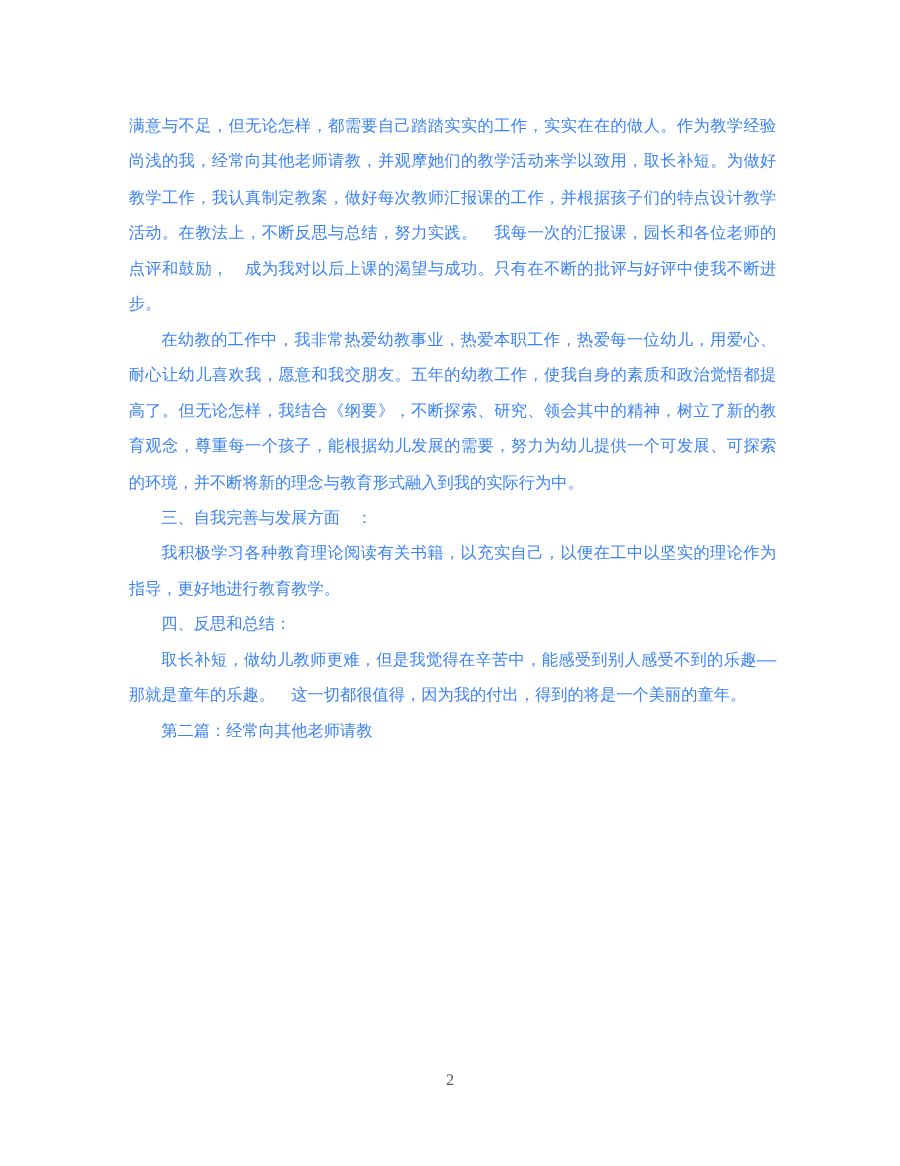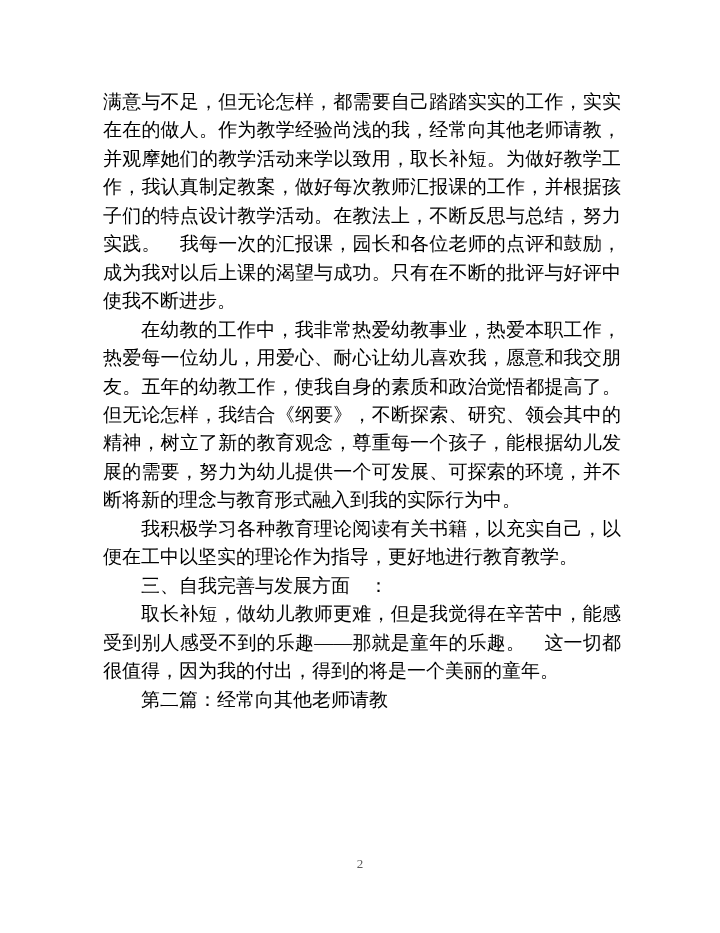--- a/index.html
+++ b/index.html
@@ -14,24 +14,24 @@
     position: relative;
     width: 720px;
     height: 933px;
     background: #ffffff;
   }
   .text-body {
     position: absolute;
     left: 103px;
     top: 88px;
     width: 518px;
-    font-family: Liberation Serif, serif;
-    font-size: 19px;
+    font-family: Liberation Mono, monospace;
+    font-size: 13px;
     line-height: 28.46px;
-    color: #000000;
+    color: #3b82f6;
     text-align: justify;
     line-break: anywhere;
     word-break: break-all;
   }
   .para {
     margin: 0;
     padding: 0;
   }
   .para.indent {
     text-indent: 2em;
@@ -47,19 +47,20 @@
     color: #5a5a5a;
   }
 </style>
 </head>
 <body>
 
 <div class="page">
   <div class="text-body">
     <p class="para">满意与不足，但无论怎样，都需要自己踏踏实实的工作，实实在在的做人。作为教学经验尚浅的我，经常向其他老师请教，并观摩她们的教学活动来学以致用，取长补短。为做好教学工作，我认真制定教案，做好每次教师汇报课的工作，并根据孩子们的特点设计教学活动。在教法上，不断反思与总结，努力实践。　我每一次的汇报课，园长和各位老师的点评和鼓励，　成为我对以后上课的渴望与成功。只有在不断的批评与好评中使我不断进步。</p>
     <p class="para indent">在幼教的工作中，我非常热爱幼教事业，热爱本职工作，热爱每一位幼儿，用爱心、耐心让幼儿喜欢我，愿意和我交朋友。五年的幼教工作，使我自身的素质和政治觉悟都提高了。但无论怎样，我结合《纲要》，不断探索、研究、领会其中的精神，树立了新的教育观念，尊重每一个孩子，能根据幼儿发展的需要，努力为幼儿提供一个可发展、可探索的环境，并不断将新的理念与教育形式融入到我的实际行为中。</p>
+    <p class="para indent">三、自我完善与发展方面　：</p>
     <p class="para indent">我积极学习各种教育理论阅读有关书籍，以充实自己，以便在工中以坚实的理论作为指导，更好地进行教育教学。</p>
-    <p class="para indent">三、自我完善与发展方面　：</p>
+    <p class="para indent">四、反思和总结：</p>
     <p class="para indent">取长补短，做幼儿教师更难，但是我觉得在辛苦中，能感受到别人感受不到的乐趣——那就是童年的乐趣。　这一切都很值得，因为我的付出，得到的将是一个美丽的童年。</p>
     <p class="para indent">第二篇：经常向其他老师请教</p>
   </div>
   <div class="footer">2</div>
 </div>
 
 </body></html>

